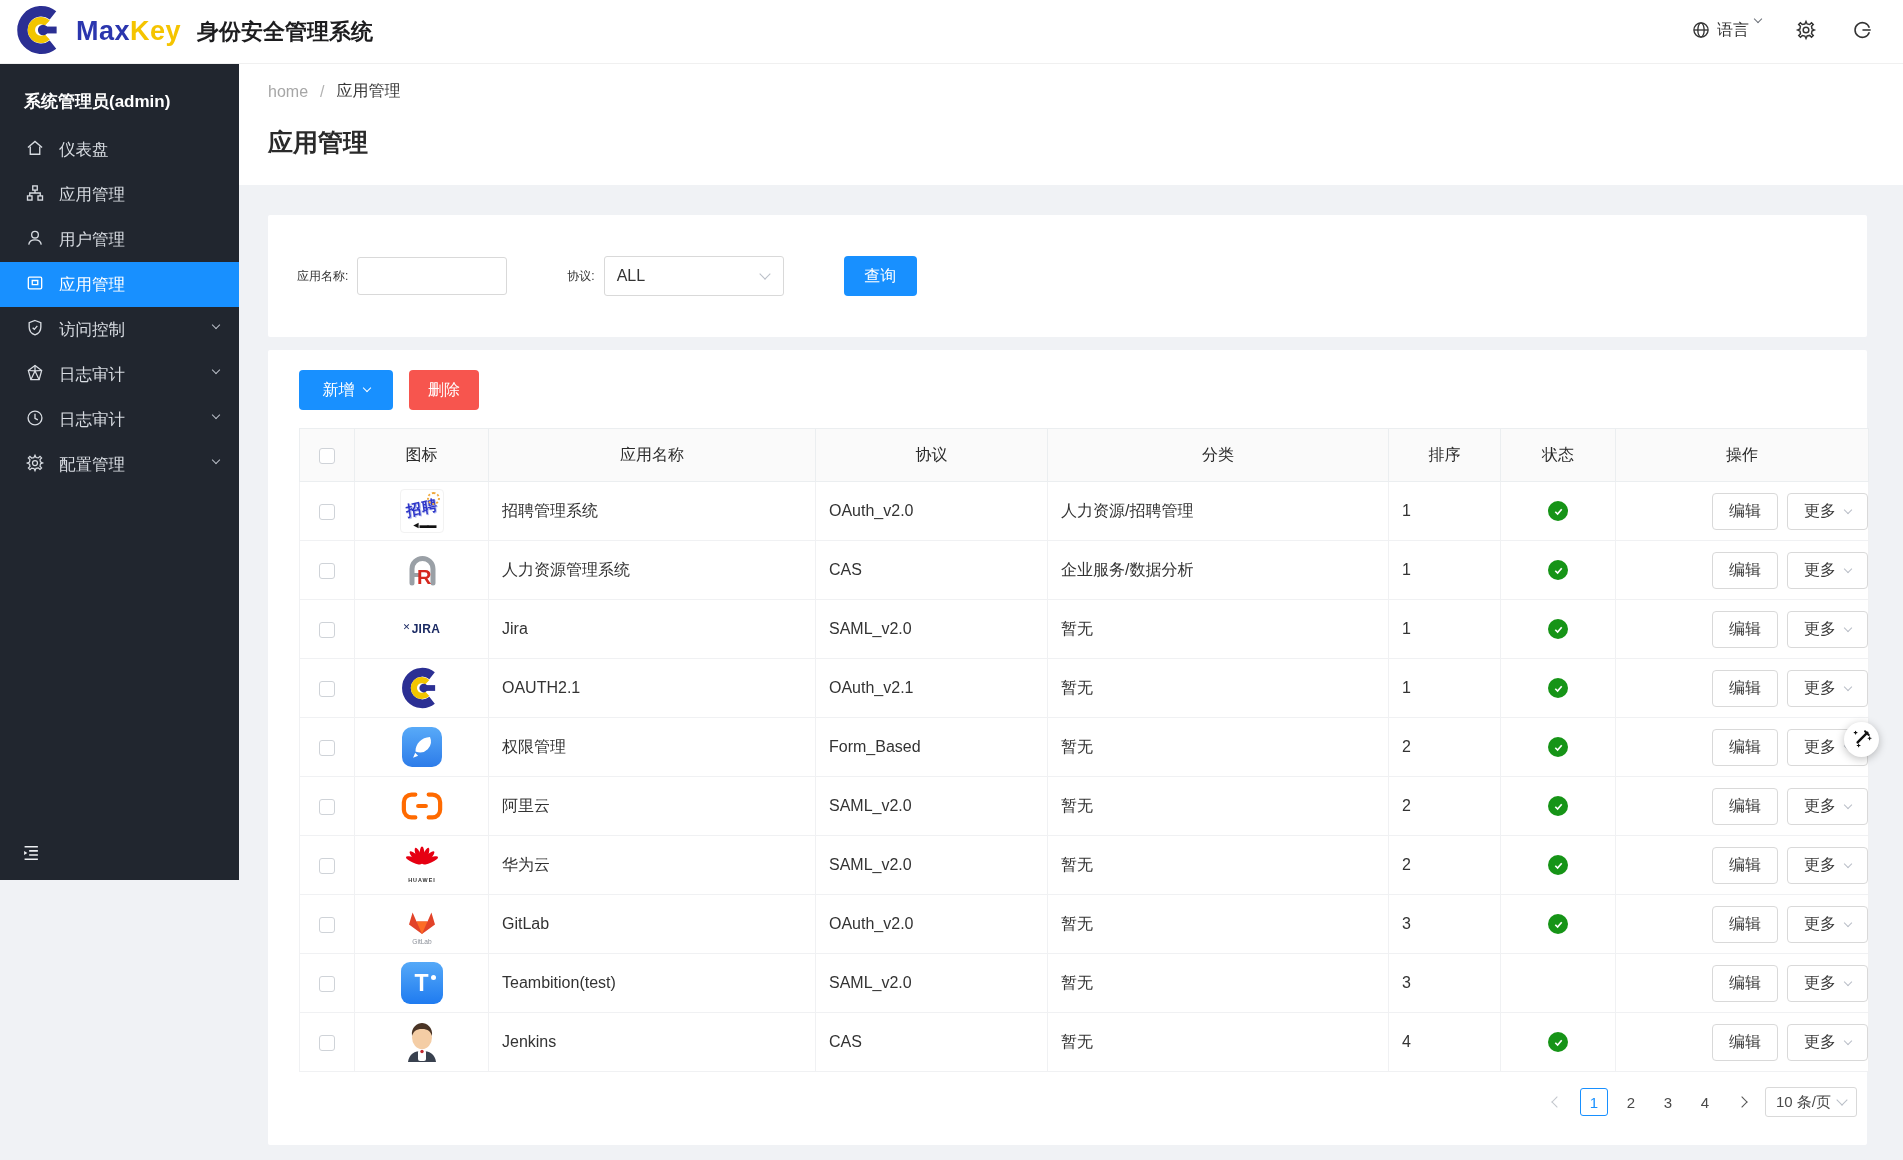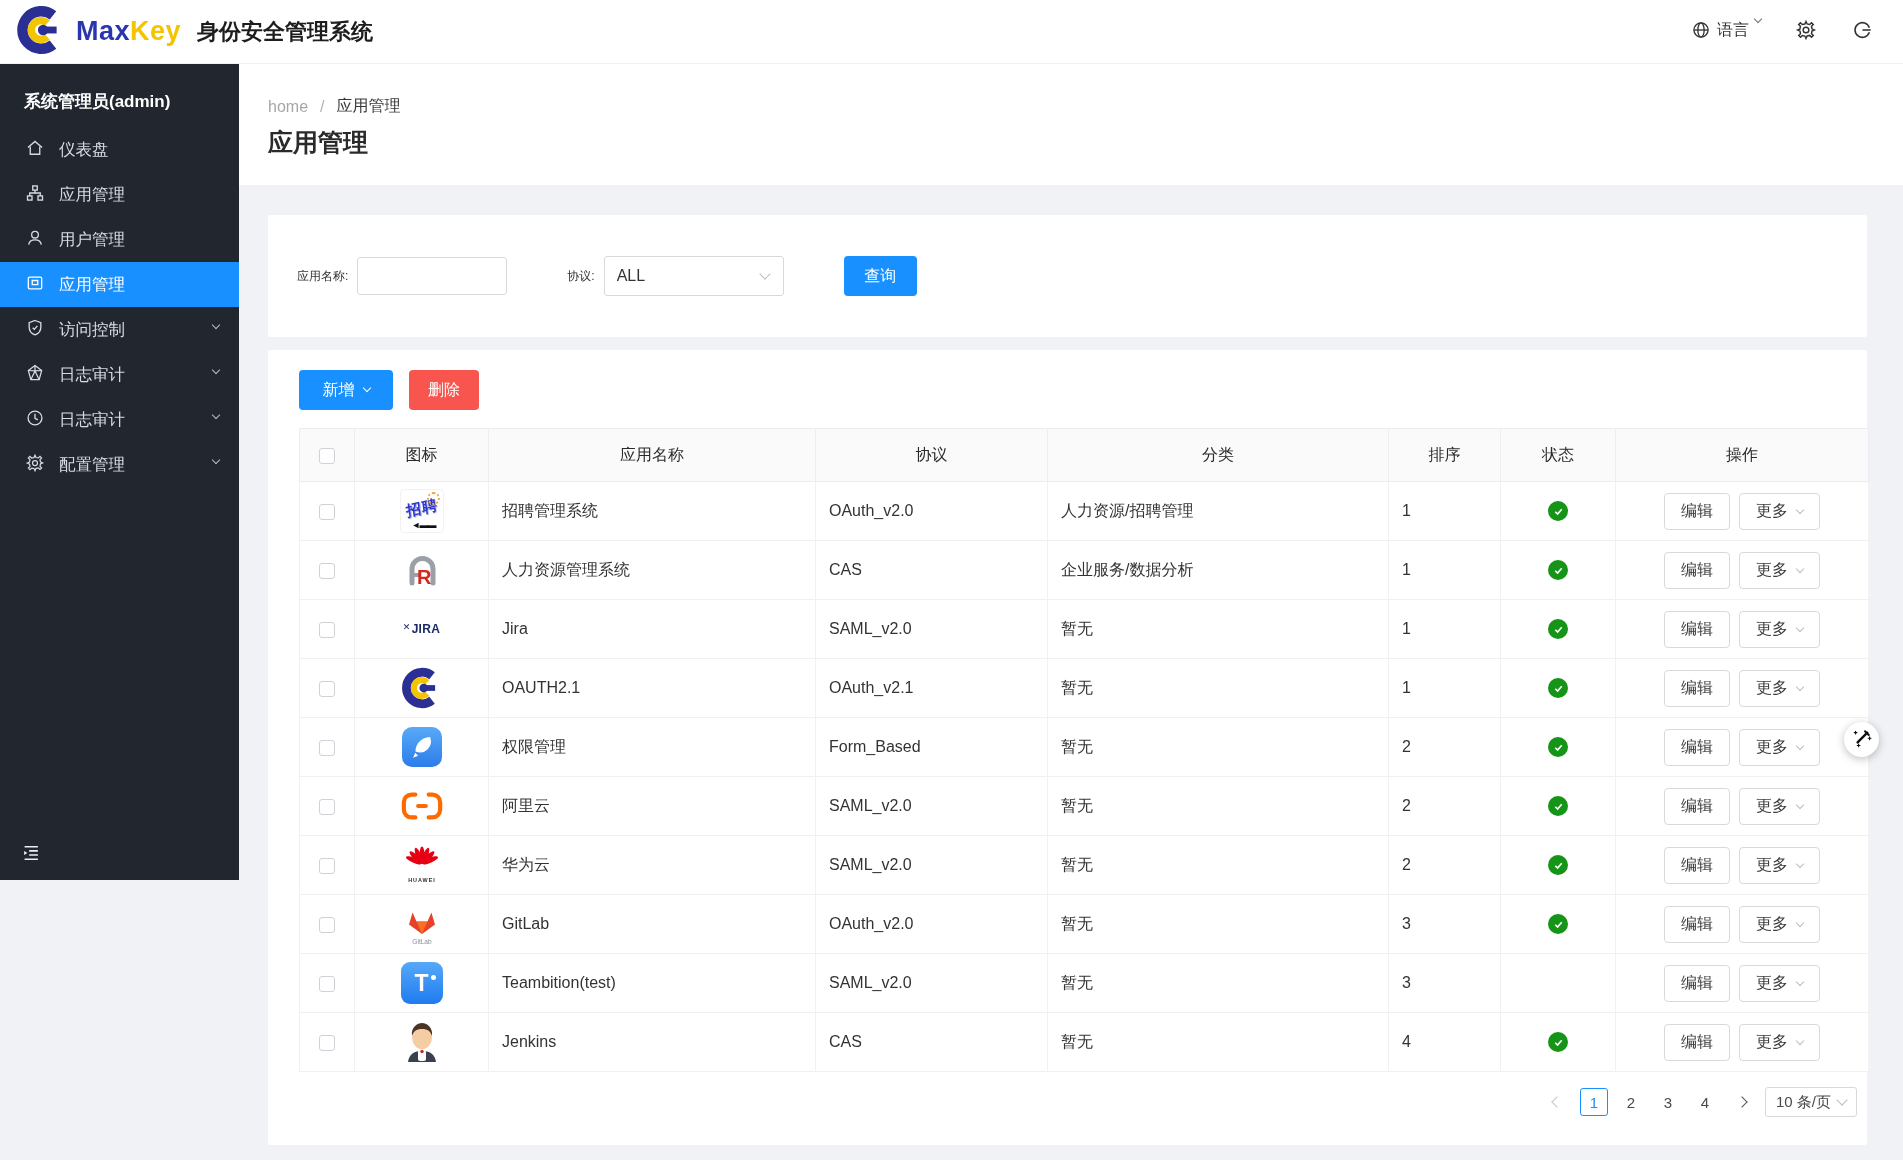--- a/index.html
+++ b/index.html
@@ -30,21 +30,21 @@
   .side-user { padding:26px 10px 14px 24px; font-size:17px; font-weight:bold; color:#fff; }
   .side-item { position:relative; height:45px; display:flex; align-items:center; padding-left:25px; gap:14px;
                font-size:16.5px; color:#d8dce2; cursor:pointer; }
   .side-item svg { flex:0 0 auto; }
   .side-item.active { background:#1890ff; color:#fff; }
   .side-caret { position:absolute; right:20px; top:19px; }
   .side-collapse { position:absolute; left:20px; bottom:12px; cursor:pointer; }
 
   
   .titleband { position:absolute; top:64px; left:239px; width:1664px; height:121px; background:#fff; }
-  .breadcrumb { position:absolute; top:96px; left:268px; font-size:16px; display:flex; gap:12px; align-items:center; }
+  .breadcrumb { position:absolute; top:81px; left:268px; font-size:16px; display:flex; gap:12px; align-items:center; }
   .bc-home { color:#a6a6a6; cursor:pointer; }
   .bc-sep { color:#b3b3b3; }
   .bc-cur { color:#383838; }
   .page-title { position:absolute; top:126px; left:268px; font-size:25px; font-weight:600; color:#2a2a2a; }
 
   
   .filter-card { position:absolute; top:215px; left:268px; width:1599px; height:122px; background:#fff; border-radius:2px;
                  display:flex; align-items:center; }
   .f-label { font-size:12px; color:#333; }
   .f-label.first { margin-left:29px; }
@@ -72,21 +72,21 @@
   col.c4{width:341px} col.c5{width:112px} col.c6{width:115px} col.c7{width:253px}
   .grid th { height:53px; background:#fafafa; font-size:16px; font-weight:500; color:#2b2b2b; text-align:center;
              border:1px solid #ebeef0; }
   .grid td { height:59px; font-size:16px; color:#333; border:1px solid #f0f1f3; border-top:none; background:#fff; }
   .grid td.l { text-align:left; padding-left:13px; }
   .grid td.c, .grid th.c { text-align:center; }
   .cb { display:inline-block; width:16px; height:16px; border:1px solid #cfd3d8; border-radius:3px; background:#fff;
         vertical-align:middle; cursor:pointer; }
   .status-dot { display:inline-flex; width:20px; height:20px; border-radius:50%; background:#169417;
                 align-items:center; justify-content:center; }
-  .ops { display:flex; justify-content:center; gap:9px; }
+  .ops { display:flex; justify-content:flex-end; gap:9px; }
   .op-btn { height:37px; padding:0 16px; font-size:16px; }
   .op-btn .caret { margin-top:-2px; }
   .icon-cell { display:flex; justify-content:center; align-items:center; }
 
   
   .tile { width:46px; height:46px; display:flex; align-items:center; justify-content:center; position:relative; }
   .zp { width:44px; height:44px; background:#fff; border:1px solid #f2f2f2; border-radius:4px; overflow:hidden; }
   .zp-text { position:absolute; top:9px; left:5px; color:#2d35c8; font-weight:800; font-size:15px;
              transform:rotate(-13deg) skewX(-5deg); text-shadow:1px 1px 0 #b9c0f0; letter-spacing:1px; }
   .zp-sun { position:absolute; top:2px; right:3px; width:13px; height:13px; border:2px dotted #f0a93c; border-radius:50%; }

